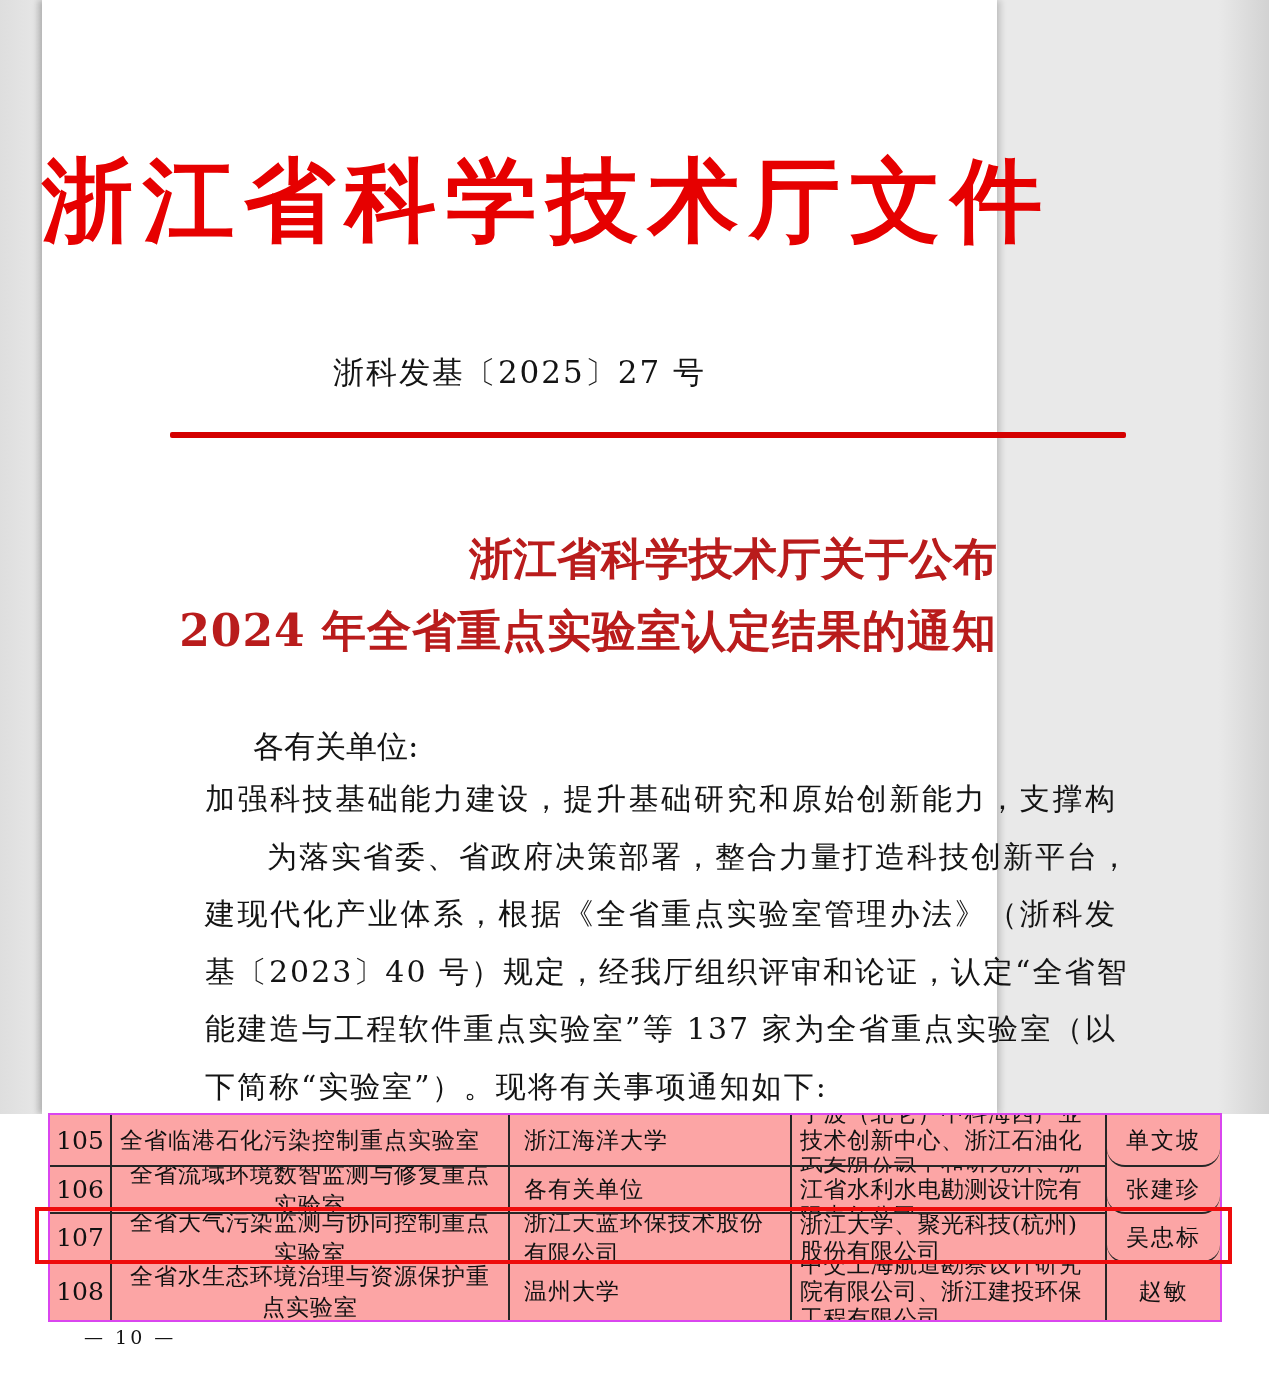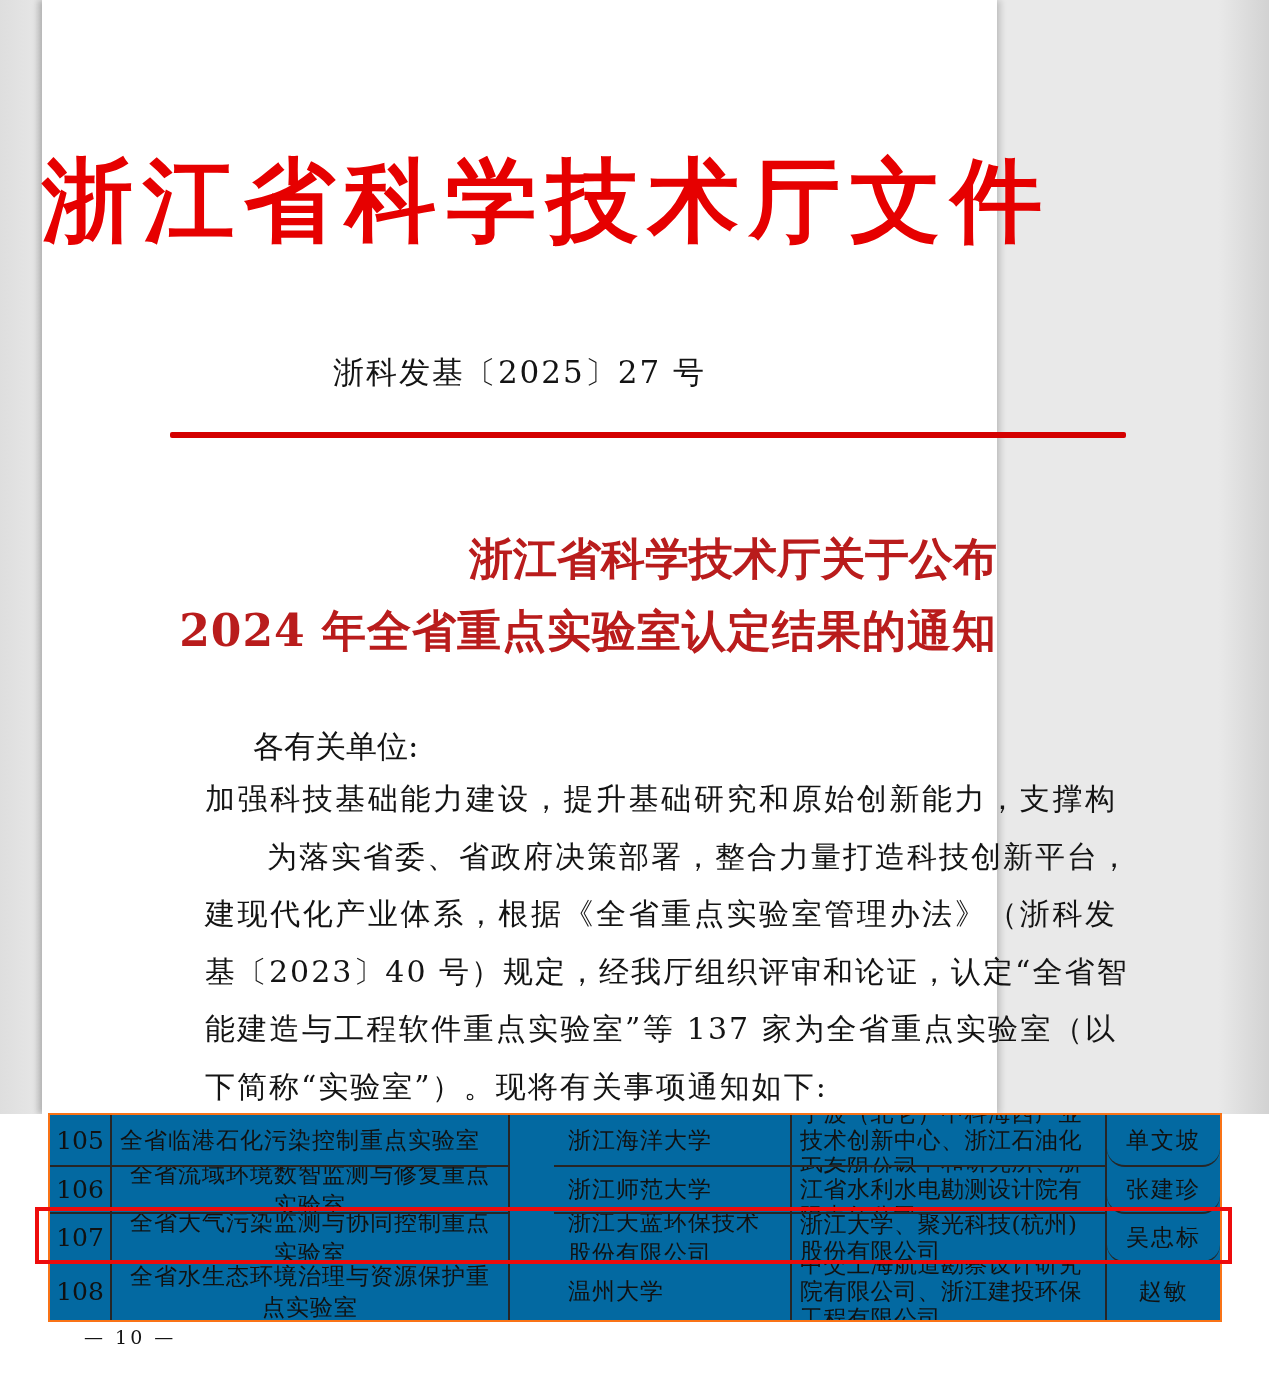--- a/index.html
+++ b/index.html
@@ -49,33 +49,33 @@
   }
   .body-line.indent{text-indent:62px;}
   .body-line.plain{text-align:left;text-align-last:left;}
   .bottom-sheet{
     position:absolute;left:0;top:1114px;width:1269px;height:272px;background:#ffffff;
   }
   .result-table{
     position:absolute;left:48px;top:1113px;display:inline-grid;
     grid-template-columns:62px 398px 282px 315px 113px;
     grid-template-rows:52px 47px 49px 57px;
-    border:2px solid #f97316;background:#0369a1;box-sizing:content-box;
+    border:2px solid #d946ef;background:#fca5a5;box-sizing:content-box;
     font-size:23px;color:#111;
   }
   .cell{
     border-right:2px solid #262626;border-bottom:2px solid #262626;
     display:flex;align-items:center;box-sizing:border-box;padding:1px 8px;
     overflow:hidden;
   }
   .cell:nth-child(5n){border-right:none;border-radius:18px;}
   .cell:nth-child(n+16){border-bottom:none;}
   .cell.num{justify-content:center;padding:0;font-size:25px;}
   .cell.lab{padding-left:8px;letter-spacing:1px;text-align:center;}
-  .cell.inst{padding-left:14px;letter-spacing:1px;margin-left:44px;}
+  .cell.inst{padding-left:14px;letter-spacing:1px;}
   .cell.partner{line-height:27px;padding:2px 8px;letter-spacing:0.5px;}
   .cell.director{justify-content:center;letter-spacing:2px;}
   .highlight-box{
     position:absolute;left:35px;top:1207px;width:1197px;height:57px;
     border:4px solid #ee0c0c;box-sizing:border-box;pointer-events:none;
   }
   .page-number{
     position:absolute;left:84px;top:1326px;font-size:19px;color:#141414;letter-spacing:3px;
     white-space:nowrap;
   }
@@ -106,21 +106,21 @@
 
 <div class="result-table">
   <div class="cell num">105</div>
   <div class="cell lab">全省临港石化污染控制重点实验室</div>
   <div class="cell inst">浙江海洋大学</div>
   <div class="cell partner">宁波（北仑）中科海西产业技术创新中心、浙江石油化工有限公司</div>
   <div class="cell director">单文坡</div>
 
   <div class="cell num">106</div>
   <div class="cell lab">全省流域环境数智监测与修复重点实验室</div>
-  <div class="cell inst">浙江师范大学</div>
+  <div class="cell inst">各有关单位</div>
   <div class="cell partner">武义浙柳碳中和研究所、浙江省水利水电勘测设计院有限责任公司</div>
   <div class="cell director">张建珍</div>
 
   <div class="cell num">107</div>
   <div class="cell lab">全省大气污染监测与协同控制重点实验室</div>
   <div class="cell inst">浙江天蓝环保技术股份有限公司</div>
   <div class="cell partner">浙江大学、聚光科技(杭州)股份有限公司</div>
   <div class="cell director">吴忠标</div>
 
   <div class="cell num">108</div>

